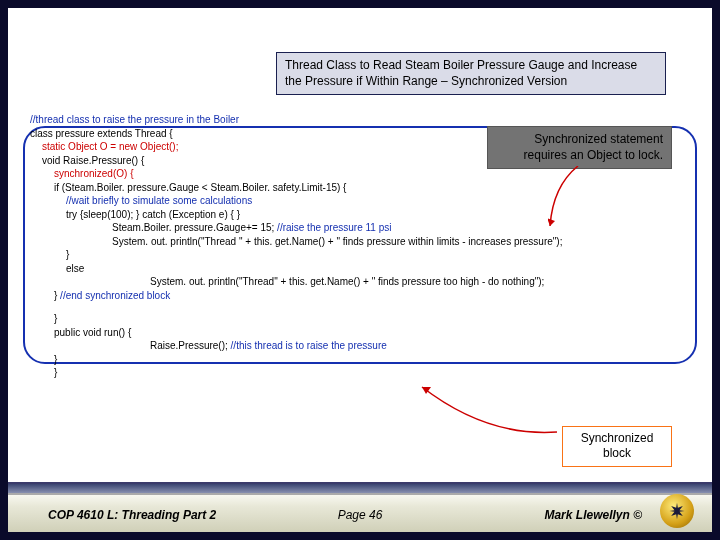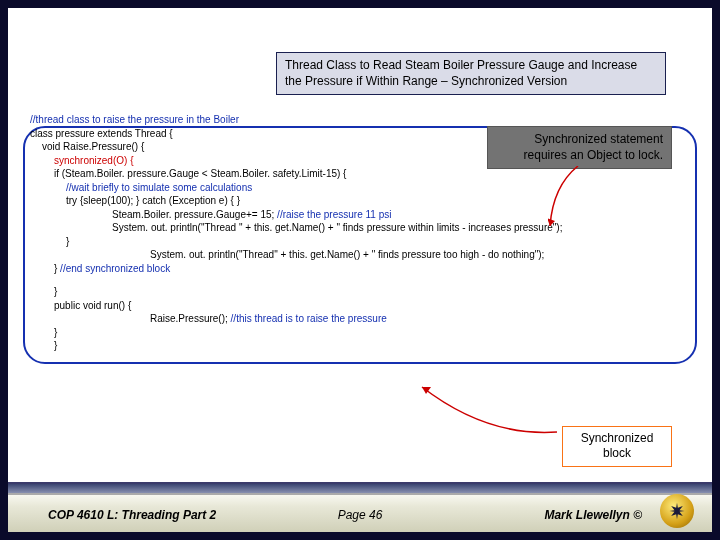--- a/index.html
+++ b/index.html
@@ -34,28 +34,30 @@
 
   <div class="title-box">
     <span>Thread Class to Read Steam Boiler Pressure Gauge and Increase the Pressure if Within Range – Synchronized Version</span>
   </div>
 
   <div class="code-bubble"></div>
 
   <div class="code-area">
     <div class="blue">//thread class to raise the pressure in the Boiler</div>
     <div>class pressure extends Thread {</div>
+    <div class="ind1 red">static Object O = new Object();</div>
     <div class="ind1">void Raise.Pressure() {</div>
     <div class="ind2 red">synchronized(O) {</div>
     <div class="ind2">if (Steam.Boiler. pressure.Gauge &lt; Steam.Boiler. safety.Limit-15) {</div>
     <div class="ind3 blue">//wait briefly to simulate some calculations</div>
     <div class="ind3">try {sleep(100); } catch (Exception e) { }</div>
     <div class="ind4"><span>Steam.Boiler. pressure.Gauge+= 15;</span><span class="blue"> //raise the pressure 11 psi</span></div>
     <div class="ind4">System. out. println("Thread " + this. get.Name() + "  finds pressure within limits - increases pressure");</div>
     <div class="ind3">}</div>
+    <div class="ind3">else</div>
     <div class="ind5">System. out. println("Thread" + this. get.Name() + "  finds pressure too high - do nothing");</div>
     <div class="ind2"><span>}</span><span class="blue"> //end synchronized block</span></div>
     <div style="height:10px"></div>
     <div class="ind2">}</div>
     <div class="ind2">public void run() {</div>
     <div class="ind5"><span>Raise.Pressure();</span><span class="blue">   //this thread is to raise the pressure</span></div>
     <div class="ind2">}</div>
     <div class="ind2">}</div>
   </div>
 

